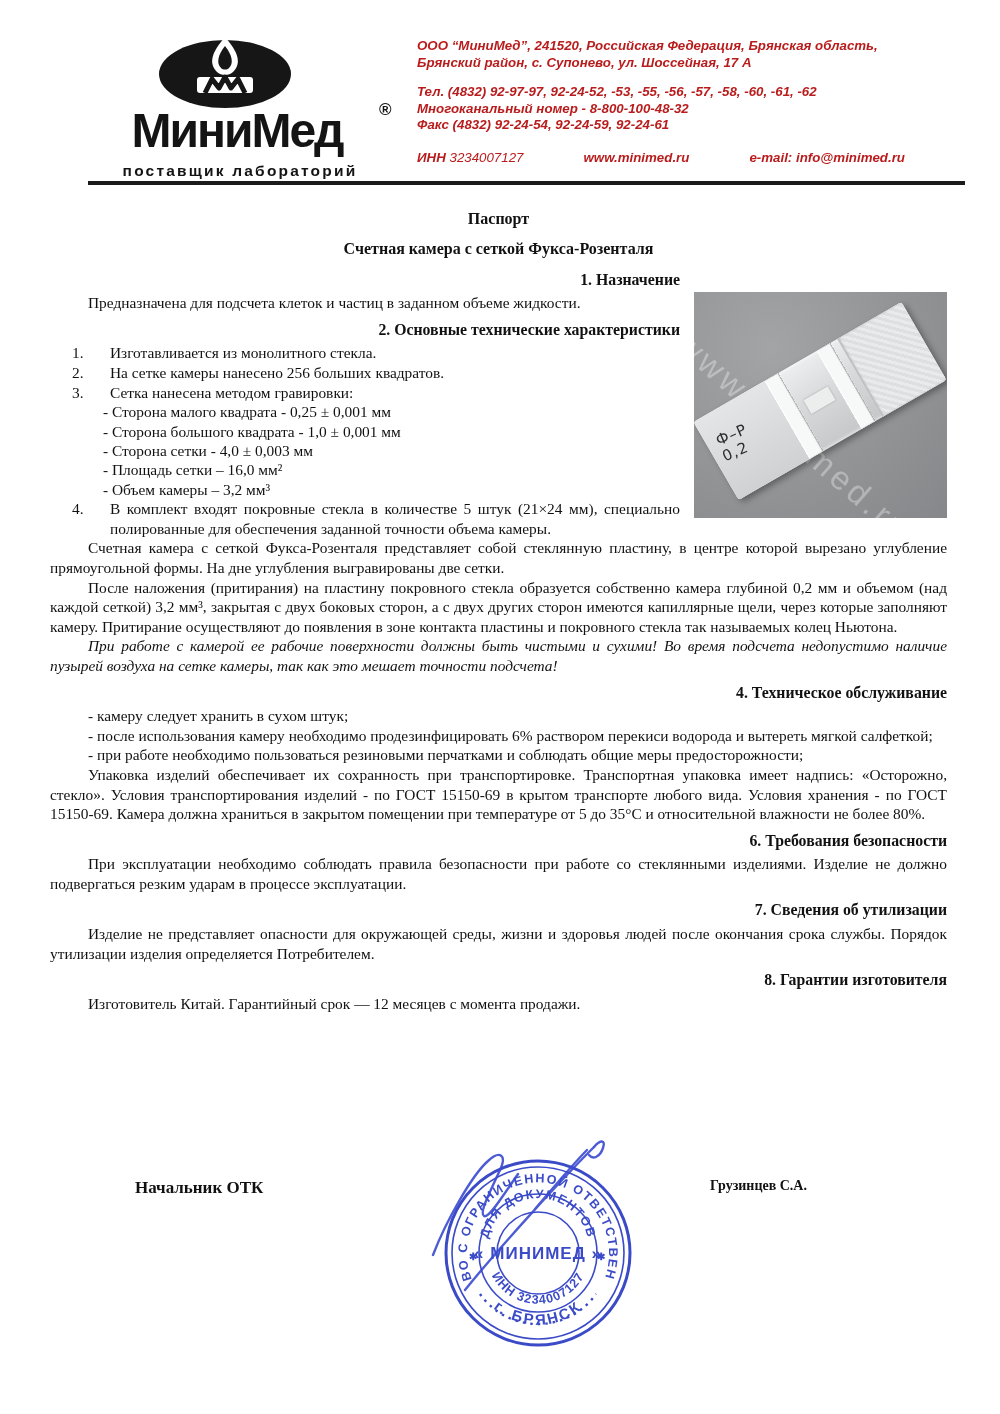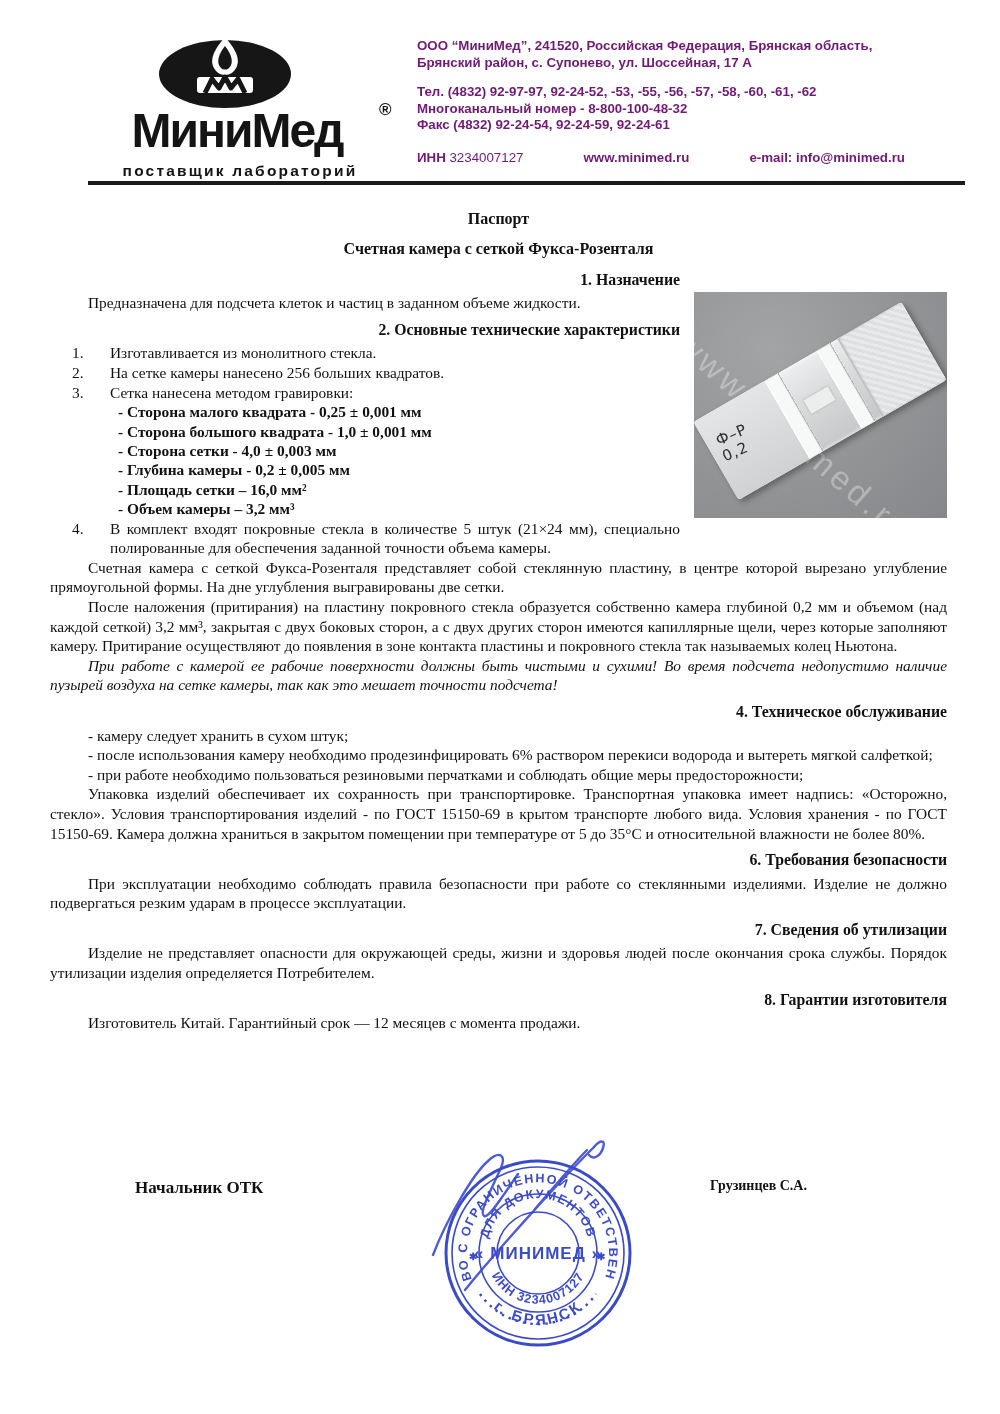--- a/index.html
+++ b/index.html
@@ -4,37 +4,37 @@
 <title>Паспорт — Счетная камера с сеткой Фукса-Розенталя</title>
 <style>
   html,body{margin:0;padding:0;background:#e8e8e8;}
   .page{position:relative;width:1000px;height:1414px;margin:0 auto;background:#ffffff;
         overflow:hidden;font-family:"Liberation Serif",serif;color:#111;}
 
   
   .logo-svg{position:absolute;left:85px;top:30px;width:320px;height:152px;}
   .company{position:absolute;left:417px;top:38px;width:505px;
            font-family:"Liberation Sans",sans-serif;font-size:13.3px;line-height:16.6px;
-           font-weight:bold;color:#701a75;}
+           font-weight:bold;color:#b91c1c;font-style:italic;}
   .company .blk{margin-bottom:13px;}
   .inn-row{display:flex;align-items:baseline;width:488px;justify-content:space-between;margin-top:16px;}
   .inn-val{font-weight:normal;text-align:right;}
   .divider{position:absolute;left:88px;top:181px;width:877px;height:4px;background:#1b1b1b;}
 
   
   .main{position:absolute;left:50px;top:192px;width:897px;
         font-size:15.4px;line-height:19.6px;}
   .doc-type{text-align:center;font-weight:bold;font-size:16px;margin:17px 0 7px 0;}
   .doc-title{text-align:center;font-weight:bold;font-size:16px;line-height:26px;margin:0 0 8px 0;}
   .sec-h{text-align:right;font-weight:bold;font-size:15.8px;margin:7px 0 4px 0;}
   .p{ text-align:justify;text-indent:38px;margin:0;}
   .li{display:flex;margin:0;}
   .li .num{flex:0 0 38px;padding-left:22px;box-sizing:content-box;}
   .li .txt{flex:1;text-align:justify;}
-  .spec{margin:0 0 0 68px;line-height:19.4px;font-weight:bold;}
+  .spec{margin:0 0 0 53px;line-height:19.4px;}
   .italic{font-style:italic;}
 
   
   .photo{float:right;width:253px;height:226px;margin:22px 0 10px 14px;position:relative;
          overflow:hidden;background:
          radial-gradient(circle at 30% 25%, #a2a4a6 0%, #929496 55%, #85878a 100%);}
   .photo .wm{position:absolute;left:-6px;top:40px;transform:rotate(41deg);transform-origin:0 0;
              font-family:"Liberation Sans",sans-serif;font-size:33px;letter-spacing:4px;
              color:rgba(255,255,255,0.33);white-space:nowrap;}
   .slide{position:absolute;left:6px;top:64px;width:240px;height:90px;transform:rotate(-30deg);
@@ -133,21 +133,20 @@
       <span class="num">2.</span>
       <span class="txt">На сетке камеры нанесено 256 больших квадратов.</span>
     </div>
     <div class="li">
       <span class="num">3.</span>
       <span class="txt">Сетка нанесена методом гравировки:</span>
     </div>
     <div class="spec">- Сторона малого квадрата - 0,25 ± 0,001 мм</div>
     <div class="spec">- Сторона большого квадрата - 1,0 ± 0,001 мм</div>
     <div class="spec">- Сторона сетки - 4,0 ± 0,003 мм</div>
-    <div class="spec">- Глубина камеры - 0,2 ± 0,005 мм</div>
     <div class="spec">- Площадь сетки – 16,0 мм²</div>
     <div class="spec">- Объем камеры – 3,2 мм³</div>
     <div class="li">
       <span class="num">4.</span>
       <span class="txt">В комплект входят покровные стекла в количестве 5 штук (21×24 мм), специально полированные для обеспечения заданной точности объема камеры.</span>
     </div>
 
     <p class="p">Счетная камера с сеткой Фукса-Розенталя представляет собой стеклянную пластину, в центре которой вырезано углубление прямоугольной формы. На дне углубления выгравированы две сетки.</p>
     <p class="p">После наложения (притирания) на пластину покровного стекла образуется собственно камера глубиной 0,2 мм и объемом (над каждой сеткой) 3,2 мм³, закрытая с двух боковых сторон, а с двух других сторон имеются капиллярные щели, через которые заполняют камеру. Притирание осуществляют до появления в зоне контакта пластины и покровного стекла так называемых колец Ньютона.</p>
     <p class="p italic">При работе с камерой ее рабочие поверхности должны быть чистыми и сухими! Во время подсчета недопустимо наличие пузырей воздуха на сетке камеры, так как это мешает точности подсчета!</p>

